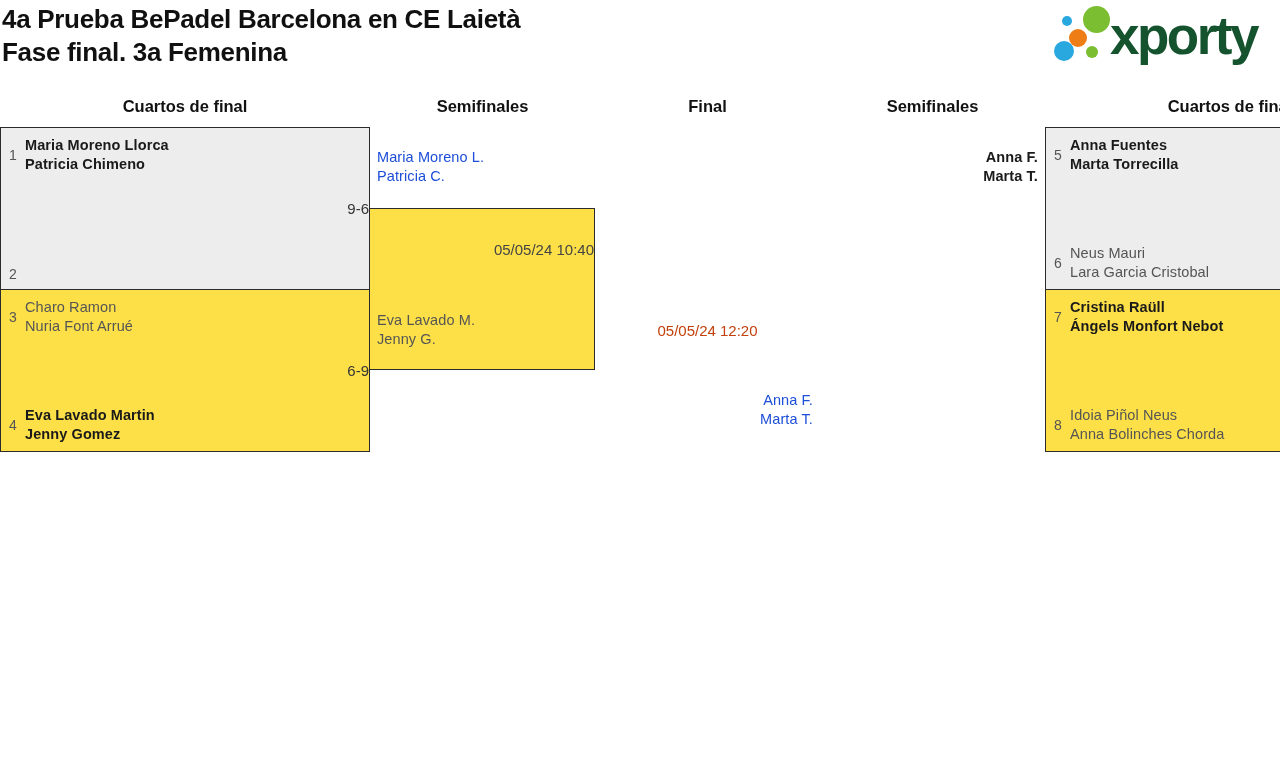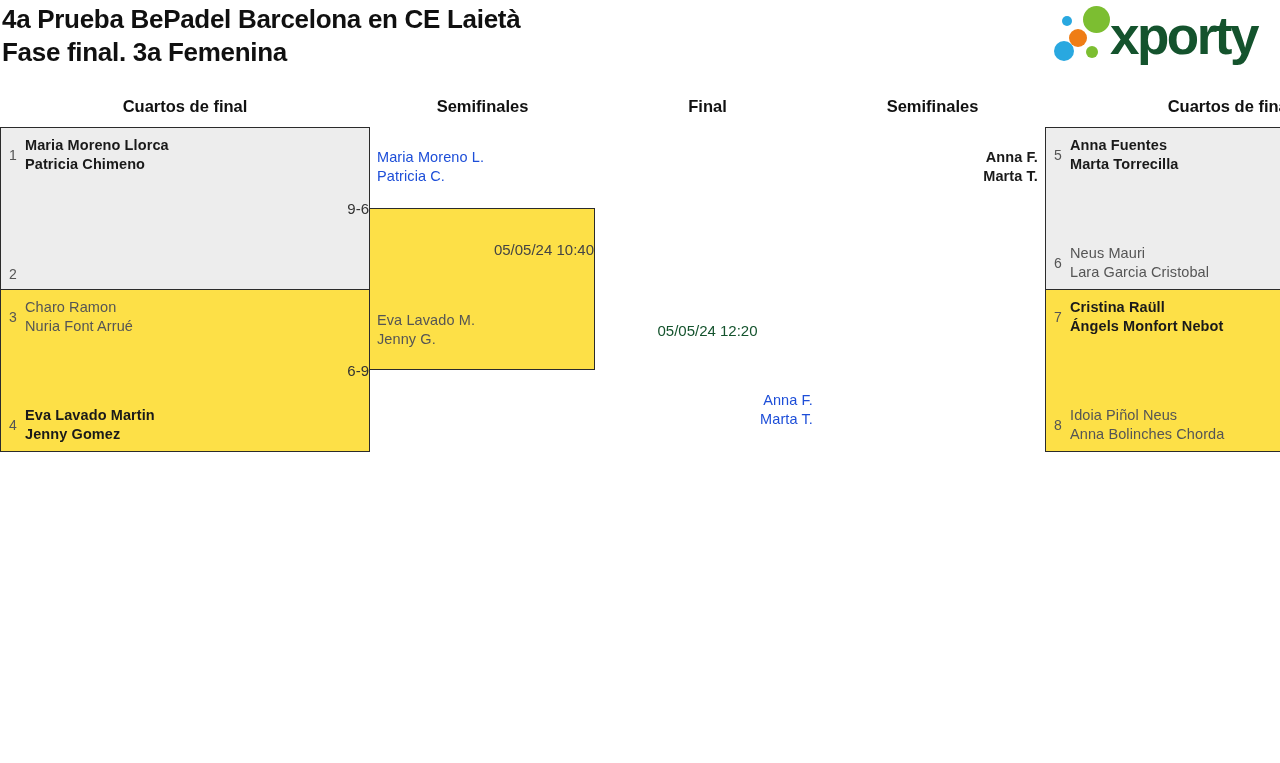--- a/index.html
+++ b/index.html
@@ -34,21 +34,21 @@
   .box .score.sf{top:31px;}
 
   .sf-team2{position:absolute;bottom:20px;}
   .sf-team2.left{left:7px;}
   .sf-team2.right{right:7px;text-align:right;}
 
   .float-team{position:absolute;font-size:14.5px;line-height:19px;color:#1d4ed8;
               letter-spacing:0.1px;white-space:nowrap;}
   .float-team.winner{font-weight:700;color:#1a1a1a;}
   .float-team.right{text-align:right;}
-  .float-date{position:absolute;font-size:15px;line-height:19px;color:#14532d;
+  .float-date{position:absolute;font-size:15px;line-height:19px;color:#c2410c;
               text-align:center;white-space:nowrap;}
 </style>
 </head>
 <body>
 
 <div id="stage">
 
   <div class="title">
     <div>4a Prueba BePadel Barcelona en CE Laietà</div>
     <div>Fase final. 3a Femenina</div>

